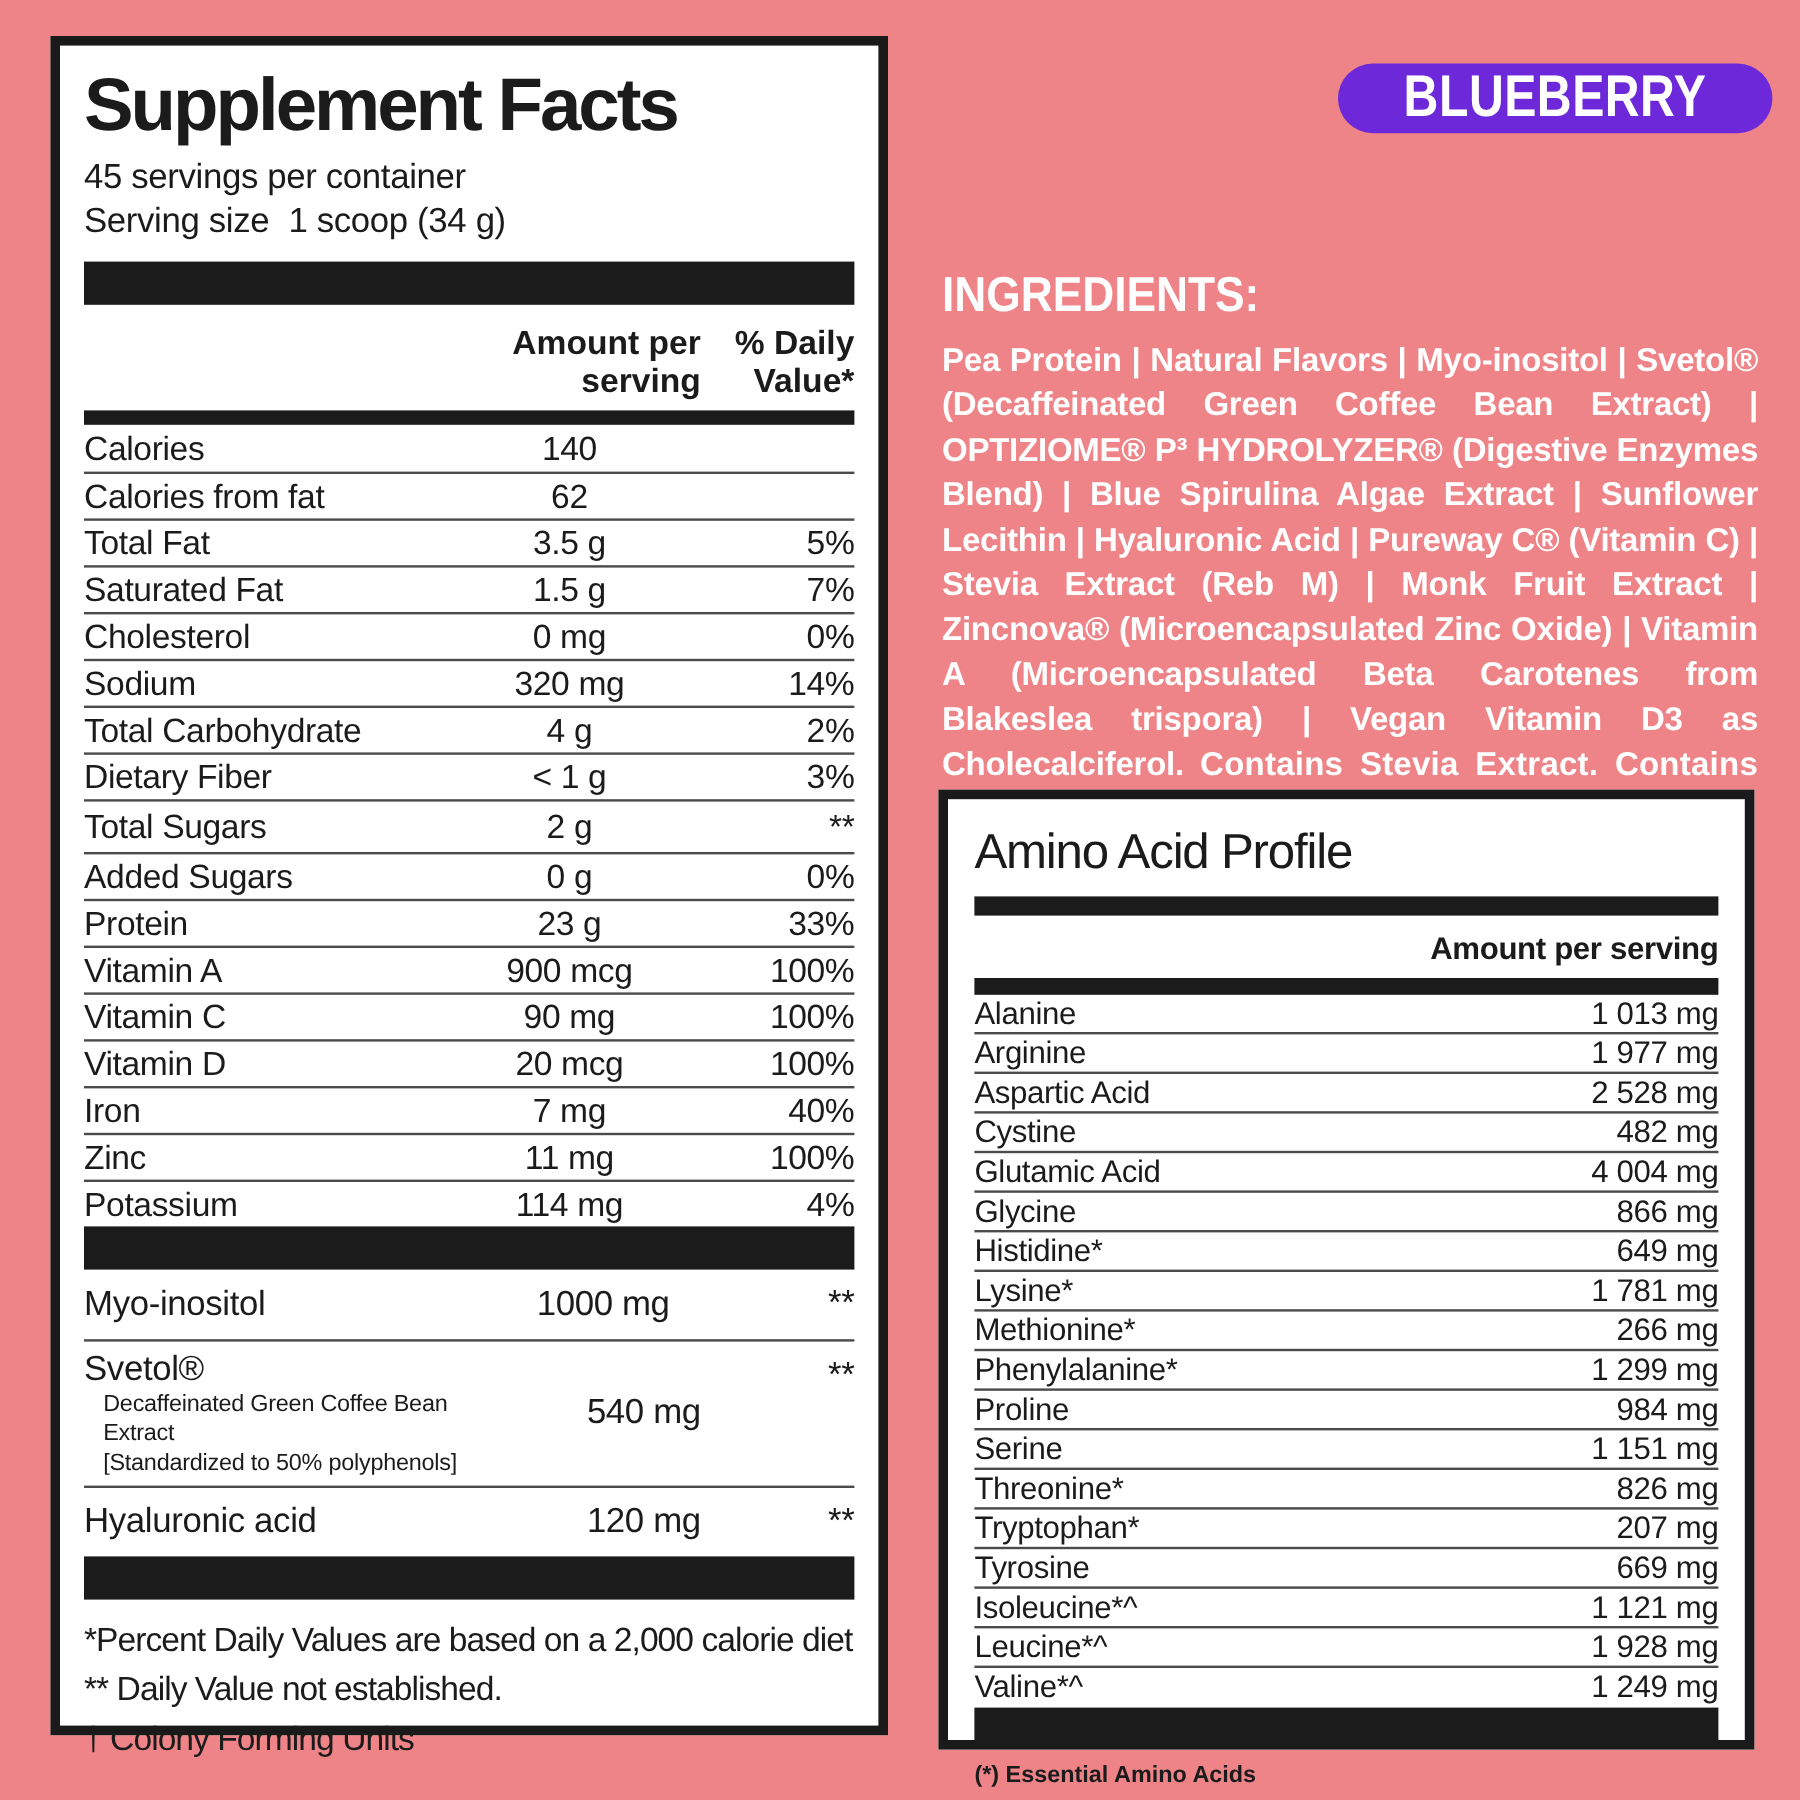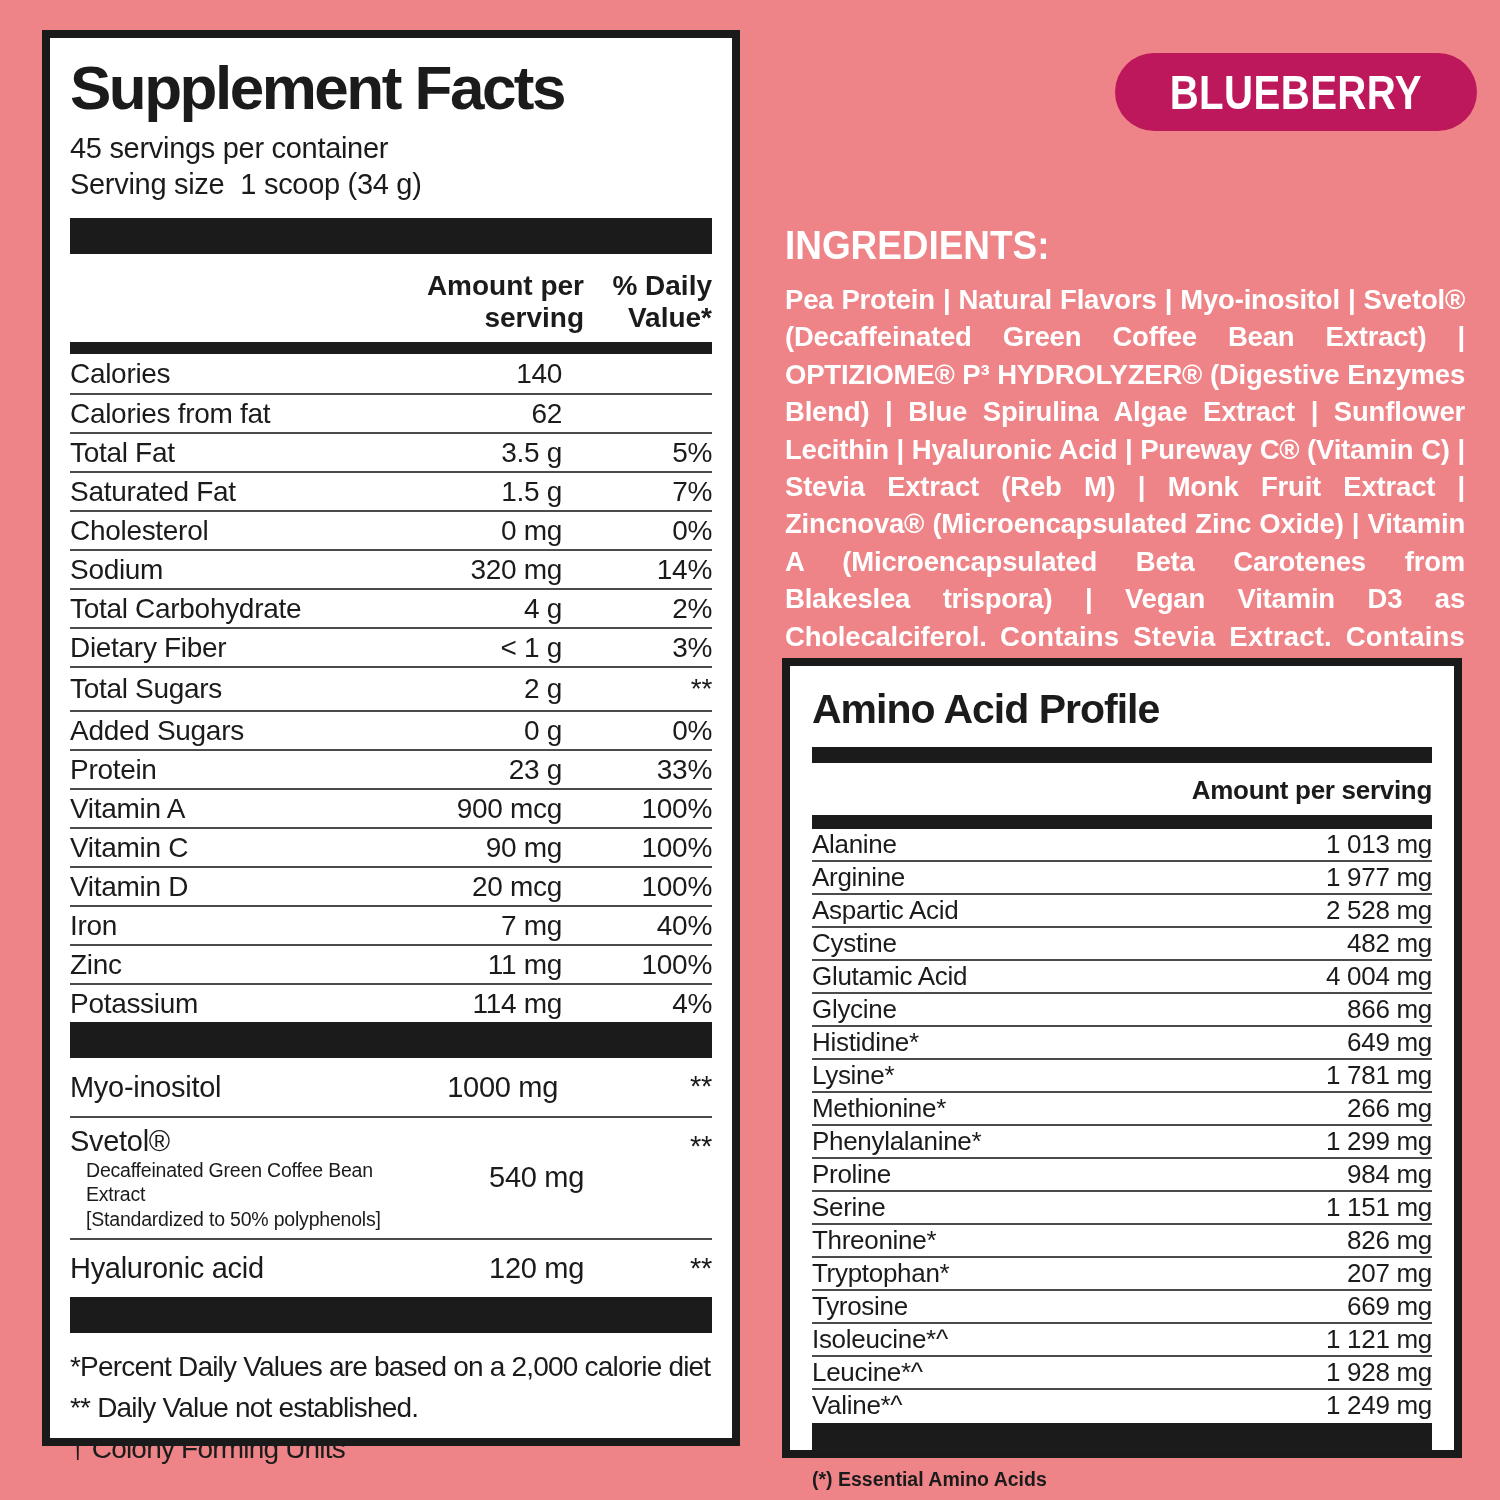--- a/index.html
+++ b/index.html
@@ -34,43 +34,43 @@
   .col-dv  { width:128px; text-align:right; }
   .bar-thin { height:12px; }
   .f-rows .f-row {
     display:flex; align-items:center; min-height:39px;
     font-size:28px; letter-spacing:-0.3px;
     border-top:2px solid #4b4b4b;
     gap:22px;
   }
   .f-rows .f-row:first-child { border-top:none; }
   .f-row .f-name { flex:1; }
-  .f-row .f-amt { width:175px; text-align:right; }
+  .f-row .f-amt { width:175px; text-align:center; }
   .f-row .f-dv { width:128px; text-align:right; }
   .raised { align-self:flex-start; line-height:1.5; }
   .bar-mid { height:36px; }
   .x-rows .x-row {
     display:flex; align-items:center; padding:7px 0;
     font-size:29px; letter-spacing:-0.3px;
     border-top:2px solid #4b4b4b;
   }
   .x-rows .x-row:first-child { border-top:none;gap:26px; }
   .x-row .x-left { flex:1; }
   .x-row .x-amt { width:175px; text-align:right; }
   .x-row .x-dv { width:128px; text-align:right; }
   .x-row .sub-line { font-size:19.5px; letter-spacing:-0.2px; line-height:1.25; font-weight:normal;margin-left:16px; }
   .bar-bot { height:36px; }
   .sf-foot { margin-top:14px; font-size:28px; letter-spacing:-0.8px; line-height:1.45; }
 
   
   .flavor-badge {
     position:absolute; left:1115px; top:53px;
-    width:362px; height:78px;
-    background:#be185d; border-radius:40px;
-    display:flex; align-items:center; justify-content:center;
+    width:362px; height:58px;
+    background:#6d28d9; border-radius:40px;
+    display:flex; justify-content:center;
   }
   .flavor-badge .txt {
     color:#fff; font-size:49px; font-weight:bold; letter-spacing:0.5px;
     transform:scaleX(0.82); transform-origin:center;
     white-space:nowrap;
   }
 
   
   .ingredients { position:absolute; left:785px; top:222px; width:680px; color:#ffffff; }
   .ing-heading {
@@ -85,21 +85,21 @@
   .ing-body .emph { font-weight:bold; letter-spacing:0.2px; }
 
   
   .amino-panel {
     position:absolute; left:782px; top:658px;
     width:680px; height:800px;
     background:#ffffff;
     border:8px solid #1a1a1a;
     padding:16px 22px 0 22px;
   }
-  .aa-title { font-size:41px; font-weight:bold; letter-spacing:-1px; margin:4px 0 14px 0; }
+  .aa-title { font-size:41px; font-weight:normal; letter-spacing:-1px; margin:4px 0 14px 0; }
   .aa-bar1 { height:16px; }
   .aa-header { text-align:right; font-weight:bold; font-size:26px; padding:12px 0 9px 0; letter-spacing:-0.3px; }
   .aa-bar2 { height:14px; }
   .aa-rows .aa-row {
     display:flex; justify-content:space-between; align-items:center;
     min-height:28.5px; font-size:26px; letter-spacing:-0.3px;
     border-top:2px solid #4b4b4b;
   }
   .aa-rows .aa-row:first-child { border-top:none; }
   .aa-bar3 { height:30px; margin-top:2px; }

